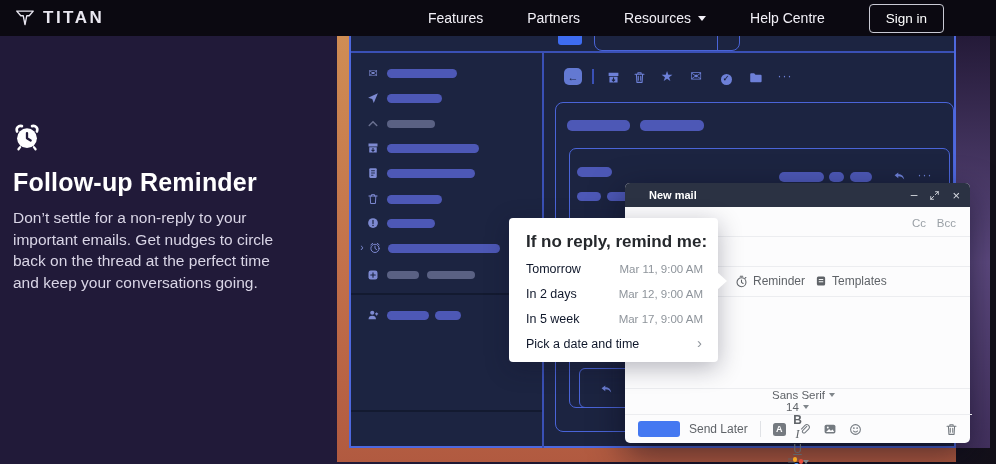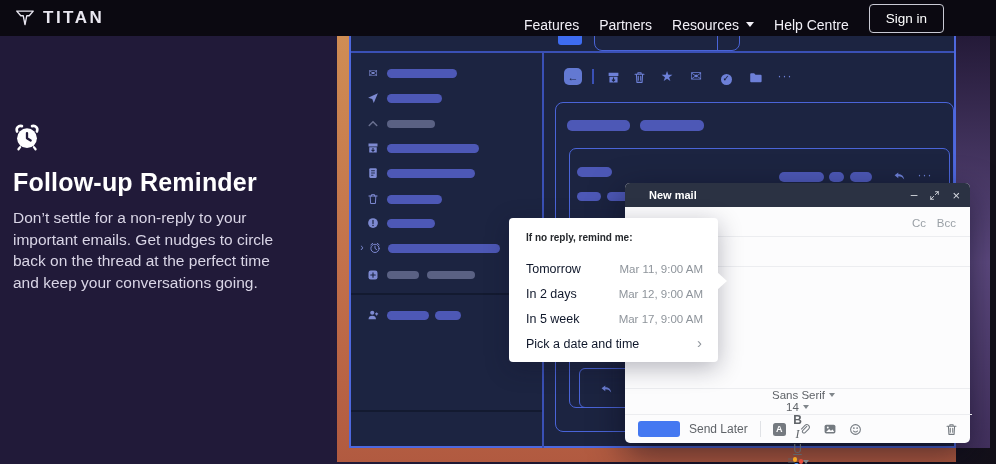--- a/index.html
+++ b/index.html
@@ -5,21 +5,21 @@
   * { margin:0; padding:0; box-sizing:border-box; }
   html,body { background:#0b0911; }
   .page { position:relative; width:996px; height:464px; overflow:hidden;
           font-family:"Liberation Sans", sans-serif; }
 
   
   .navbar { position:absolute; left:0; top:0; width:996px; height:36px;
             background:#0b0911; z-index:30; display:flex; align-items:center; }
   .logo { display:flex; align-items:center; gap:7px; margin-left:14px; }
   .logo-text { color:#e9e7f0; font-size:17px; font-weight:600; letter-spacing:2.5px; }
-  .nav-right { margin-left:auto; margin-right:52px; display:flex; align-items:flex-end; gap:20px; }
+  .nav-right { margin-left:auto; margin-right:52px; display:flex; align-items:center; gap:44px; }
   .nav-link { color:#f2f0f7; font-size:14px; cursor:pointer; display:flex; align-items:center; gap:7px; }
   .caret { width:0; height:0; border-left:4px solid transparent; border-right:4px solid transparent;
            border-top:5px solid #f2f0f7; display:inline-block; }
   .signin-btn { color:#fff; font-size:13.5px; border:1px solid #c9cad4; border-radius:4px;
                 padding:6px 16px; background:transparent; cursor:pointer;
                 font-family:"Liberation Sans", sans-serif; }
 
   
   .hero { position:absolute; left:0; top:36px; width:330px; height:428px; background:#211a39; z-index:5; }
   .hero-icon { position:absolute; left:13px; top:86px; }
@@ -66,21 +66,21 @@
                border:1.5px solid #4a64d8; border-radius:6px; }
   .chk-circle { width:11px; height:11px; border-radius:50%; background:#6d80d8; color:#1c2441;
                 font-size:8px; display:flex; align-items:center; justify-content:center; font-weight:700; }
 
   
   .popup { position:absolute; left:179px; top:182px; width:209px; height:144px; background:#ffffff;
            border-radius:4px; box-shadow:0 6px 24px rgba(15,15,40,.30); z-index:20; }
   .popup-pointer { position:absolute; right:-9px; top:54px; width:0; height:0;
                    border-top:9px solid transparent; border-bottom:9px solid transparent;
                    border-left:10px solid #ffffff; }
-  .popup-title { position:absolute; left:17px; top:14px; font-size:10px; font-weight:700; color:#25282c; }
+  .popup-title { position:absolute; left:17px; top:14px; font-size:17px; font-weight:700; color:#25282c; }
   .popt { position:absolute; left:0; width:209px; height:23px; cursor:pointer; }
   .popt-label { position:absolute; left:17px; top:4px; font-size:12.5px; color:#0f172a; }
   .popt-time { position:absolute; right:15px; top:5px; font-size:11.5px; color:#8e949b; }
   .popt-chev { position:absolute; right:16px; top:1px; font-size:15px; color:#8e949b; }
 
   
   .compose { position:absolute; left:295px; top:147px; width:345px; height:260px; background:#fcfcfd;
              border-radius:5px; box-shadow:0 12px 34px rgba(8,8,24,.55); z-index:10; }
   .cmp-header { position:absolute; left:0; top:0; width:345px; height:24px; background:#2b3243;
                 border-radius:5px 5px 0 0; display:flex; align-items:center; }
@@ -324,20 +324,36 @@
             <path d="M9.5 2.5h4v4 M13.5 2.5 L9.2 6.8 M6.5 13.5h-4v-4 M2.5 13.5 L6.8 9.2"></path>
           </svg>
           <span style="font-size:13px">×</span>
         </span>
       </div>
       <div class="cmp-row" style="top:24px;height:30px">
         <span class="ccbcc" style="right:44px">Cc</span>
         <span class="ccbcc" style="right:14px">Bcc</span>
       </div>
       <div class="cmp-row" style="top:54px;height:30px"></div>
+      <div class="cmp-row" style="top:84px;height:30px">
+        <span class="chip-row-ic" style="left:110px">
+          <svg class="ln" width="13" height="13" viewBox="0 0 16 16">
+            <circle cx="8" cy="9" r="5.5"></circle>
+              <path d="M8 6.2v2.8l2 1.4 M6.5 1.5h3 M12.2 4.2l1.2-1.2"></path>
+          </svg>
+          <span>Reminder</span>
+        </span>
+        <span class="chip-row-ic" style="left:190px">
+          <svg width="12" height="12" viewBox="0 0 16 16">
+            <rect x="2.5" y="2" width="11" height="12" rx="2" fill="#5f6368"></rect>
+              <path d="M5 6h6 M5 9h6" stroke="#fcfcfd" stroke-width="1.3"></path>
+          </svg>
+          <span>Templates</span>
+        </span>
+      </div>
       <div style="position:absolute;left:0;top:114px;width:345px;height:91px"></div>
 
       <div class="cmp-toolbar">
         <span class="tb-it" style="margin-left:12px">
             <span>Sans Serif</span>
             <span class="tb-caret"></span>
           </span>
         <span class="tb-sep"></span>
         <span class="tb-it">
             <span>14</span>

